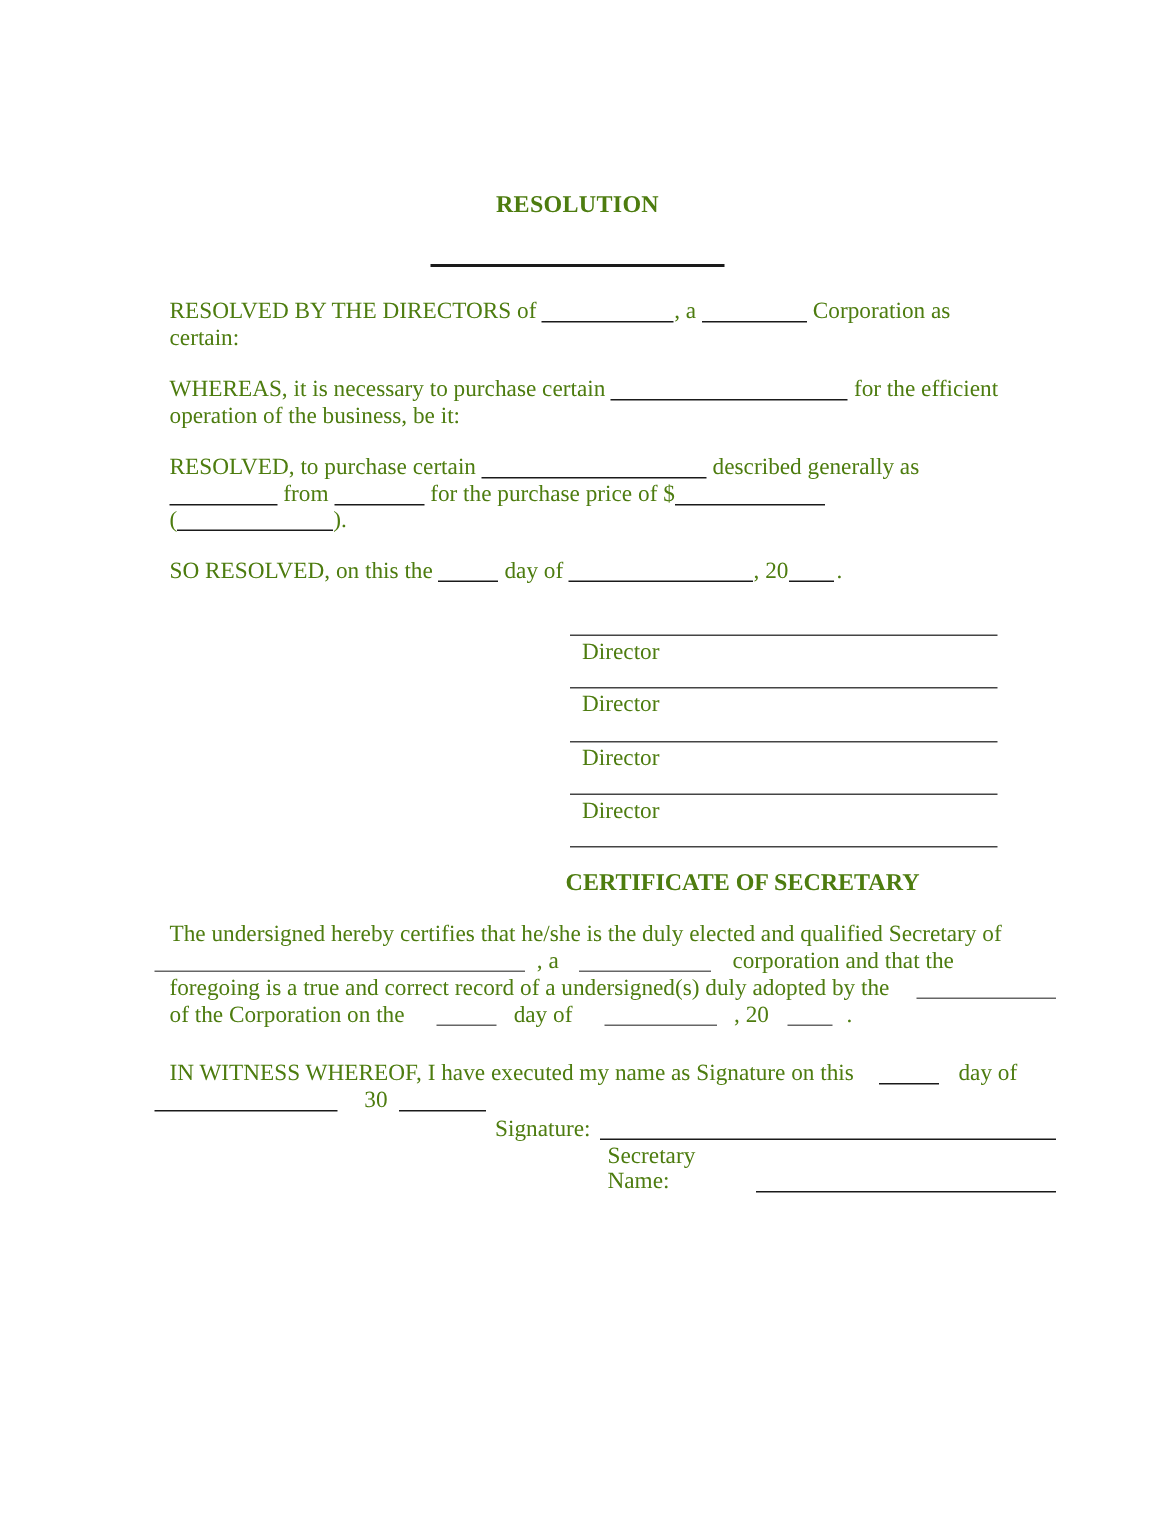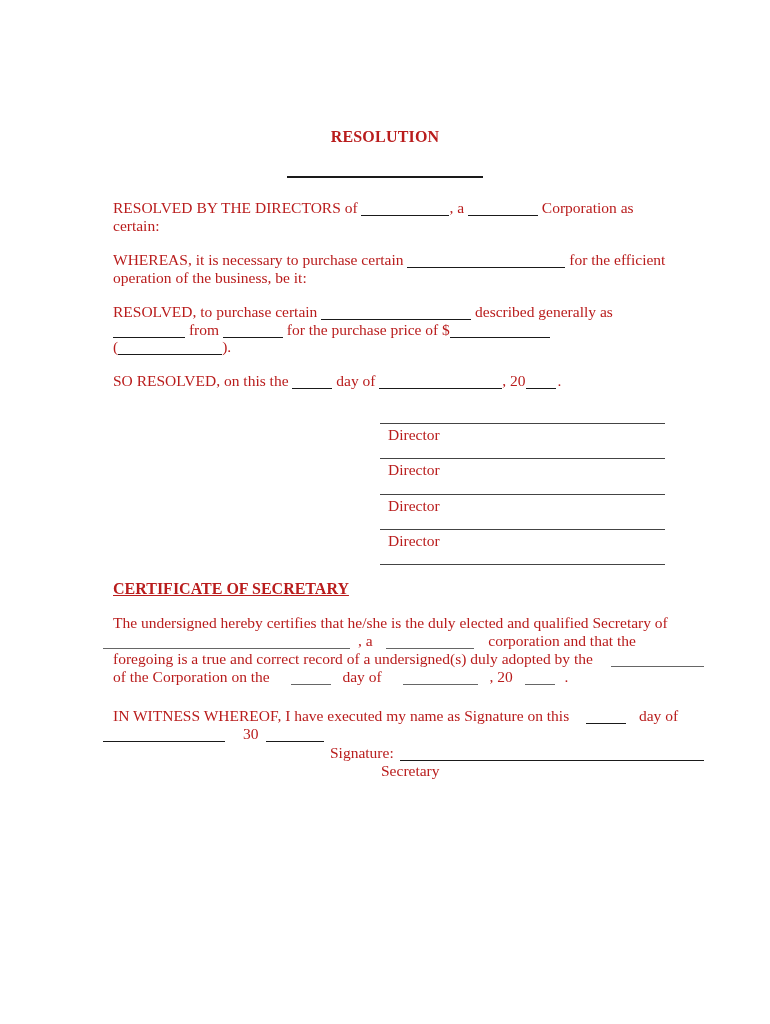--- a/index.html
+++ b/index.html
@@ -1,20 +1,20 @@
 <!DOCTYPE html>
 <html><head>
 <meta charset="utf-8">
 <style>
   html,body{margin:0;padding:0;background:#ffffff;}
   .page{
     position:relative;
     width:704px;height:1024px;
     background:#ffffff;
-    color:#b91c1c;
+    color:#4d7c0f;
     font-family:"Liberation Serif","DejaVu Serif",serif;
     font-size:15.5px;
     line-height:17.5px;
     overflow:hidden;
   }
   .abs{position:absolute;}
   .ln{white-space:nowrap;}
   .title{
     width:770px;text-align:center;
     font-weight:bold;font-size:16px;letter-spacing:.2px;
@@ -22,22 +22,21 @@
   .rule{background:#1a1a1a;}
   .blank{
     display:inline-block;
     height:13px;
     border-bottom:1px solid #1a1a1a;
     vertical-align:-3px;
   }
   .blank.lt{border-bottom-color:#666;}
   .heading{
     font-weight:bold;font-size:16px;
-    text-decoration:underline;
-    text-align:left;
+    text-align:right;
   }
   .sigblock{width:285px;height:150px;text-align:center;}
   .sigline{
     position:absolute;left:0;width:285px;height:0;
     border-top:1px solid #444;
   }
   .siglabel{position:absolute;left:8px;}
 </style>
 </head>
 <body>
@@ -141,17 +140,21 @@
   <div class="abs ln" style="top:725px;left:103px;">
     <span class="blank" style="width:122px;"></span>
     <span style="margin-left:14px;">30</span>
     <span class="blank" style="width:58px;margin-left:4px;"></span>
   </div>
 
   <div class="abs ln" style="top:744px;left:330px;">
     <span>Signature:</span>
     <span class="blank" style="width:310px;margin-left:2px;"></span>
   </div>
-  <div class="abs ln" style="top:762px;left:381px;text-align:center;">
+  <div class="abs ln" style="top:762px;left:405px;text-align:center;">
     <span>Secretary</span>
+  </div>
+  <div class="abs ln" style="top:779px;left:405px;">
+    <span>Name:</span>
+    <span class="blank" style="width:202px;margin-left:54px;"></span>
   </div>
 
 </div>
 
 </body></html>

